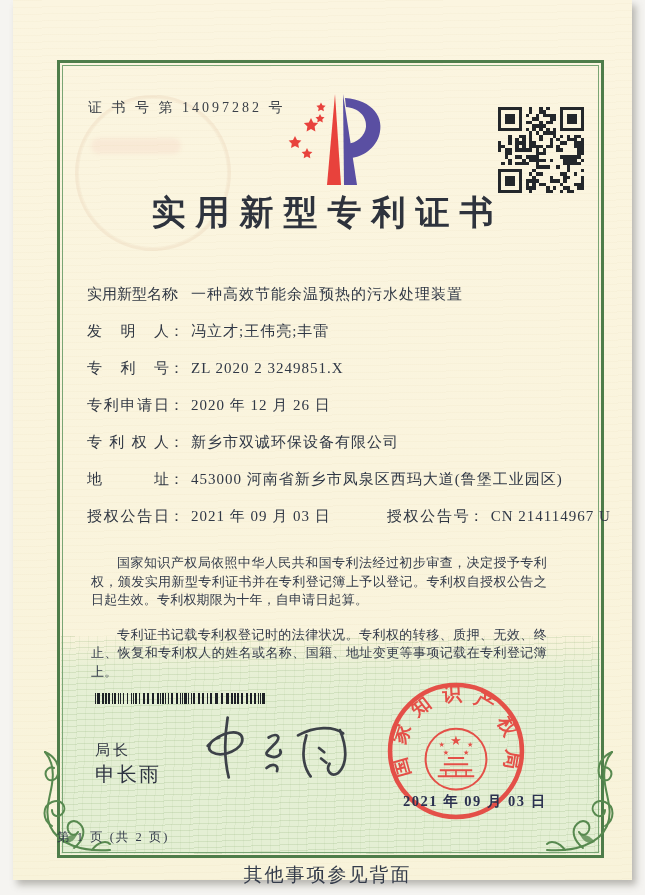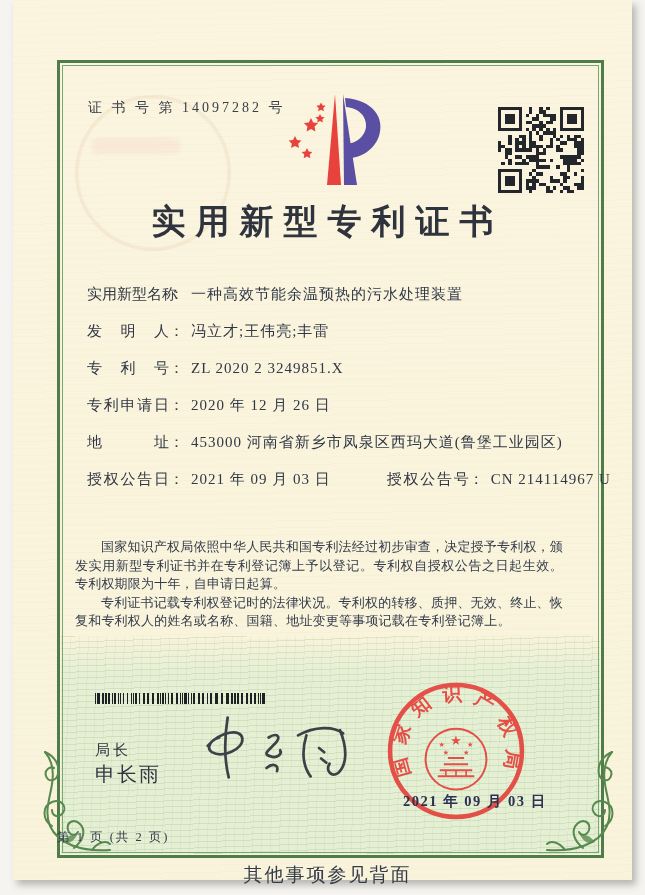--- a/index.html
+++ b/index.html
@@ -43,39 +43,39 @@
       repeating-linear-gradient(178deg, rgba(130,168,104,.20) 0 1px, rgba(0,0,0,0) 1px 6px),
       linear-gradient(180deg, rgba(228,239,212,0) 0, rgba(228,239,212,.85) 34px, #e4efd4 70px);
   }
   
   .cert-no{
     position:absolute;left:75px;top:99px;font-size:14px;letter-spacing:3px;color:#3a4048;
   }
   .logo{position:absolute;left:268px;top:88px;width:110px;height:100px;}
   .qr{position:absolute;left:485px;top:107px;width:86px;height:86px;}
   .title{
-    position:absolute;left:44px;top:199px;width:541px;text-align:center;
+    position:absolute;left:44px;top:190px;width:541px;text-align:center;
     font-size:34px;letter-spacing:10px;font-weight:600;color:#2e333d;
   }
   
   .fields{position:absolute;left:74px;top:284px;width:500px;}
   .field-row{height:20px;line-height:20px;margin-bottom:17px;font-size:15px;white-space:nowrap;}
   .flabel{
     display:inline-block;width:82px;vertical-align:top;
     text-align:justify;text-align-last:justify;color:#303743;
   }
   .fcolon{display:inline-block;color:#303743;}
   .fvalue{margin-left:7px;letter-spacing:1px;color:#303846;}
   .grant-pair2{margin-left:56px;}
   
   .paras{
     position:absolute;left:62px;top:538px;width:488px;
     font-size:13px;line-height:18.6px;text-align:justify;color:#333b4a;letter-spacing:.2px;
   }
-  .paras p{margin:0;text-indent:2em;}
+  .paras p{margin:16px;text-indent:2em;}
   
   .barcode{position:absolute;left:82px;top:693px;width:172px;height:11px;}
   .sig-title{position:absolute;left:82px;top:733px;font-size:15px;letter-spacing:3px;color:#2f3542;margin-top:8px;}
   .sig-name{position:absolute;left:82px;top:761px;font-size:20px;letter-spacing:2px;color:#2f3542;}
   .signature{position:absolute;left:180px;top:708px;width:168px;height:80px;z-index:6;}
   .seal{position:absolute;left:372px;top:680px;width:142px;height:142px;z-index:5;opacity:.92;}
   .seal-date{
     position:absolute;left:390px;top:792px;z-index:6;
     font-size:14.5px;letter-spacing:1.5px;color:#2b3150;font-weight:600;
   }
@@ -424,20 +424,23 @@
     <div class="field-row">
       <span class="flabel">发明人</span><span class="fcolon">：</span><span class="fvalue">冯立才;王伟亮;丰雷</span>
     </div>
     <div class="field-row">
       <span class="flabel">专利号</span><span class="fcolon">：</span><span class="fvalue">ZL 2020 2 3249851.X</span>
     </div>
     <div class="field-row">
       <span class="flabel">专利申请日</span><span class="fcolon">：</span><span class="fvalue">2020 年 12 月 26 日</span>
     </div>
     <div class="field-row">
+      <span class="flabel">专利权人</span><span class="fcolon">：</span><span class="fvalue">新乡市双诚环保设备有限公司</span>
+    </div>
+    <div class="field-row">
       <span class="flabel">地址</span><span class="fcolon">：</span><span class="fvalue">453000 河南省新乡市凤泉区西玛大道(鲁堡工业园区)</span>
     </div>
     <div class="field-row">
       <span class="flabel">授权公告日</span><span class="fcolon">：</span><span class="fvalue">2021 年 09 月 03 日</span><span class="grant-pair2"><span class="flabel">授权公告号</span><span class="fcolon">：</span><span class="fvalue">CN 214114967 U</span></span>
     </div>
   </div>
 
   <div class="paras">
     <p>国家知识产权局依照中华人民共和国专利法经过初步审查，决定授予专利权，颁发实用新型专利证书并在专利登记簿上予以登记。专利权自授权公告之日起生效。专利权期限为十年，自申请日起算。</p>
     <p>专利证书记载专利权登记时的法律状况。专利权的转移、质押、无效、终止、恢复和专利权人的姓名或名称、国籍、地址变更等事项记载在专利登记簿上。</p>

